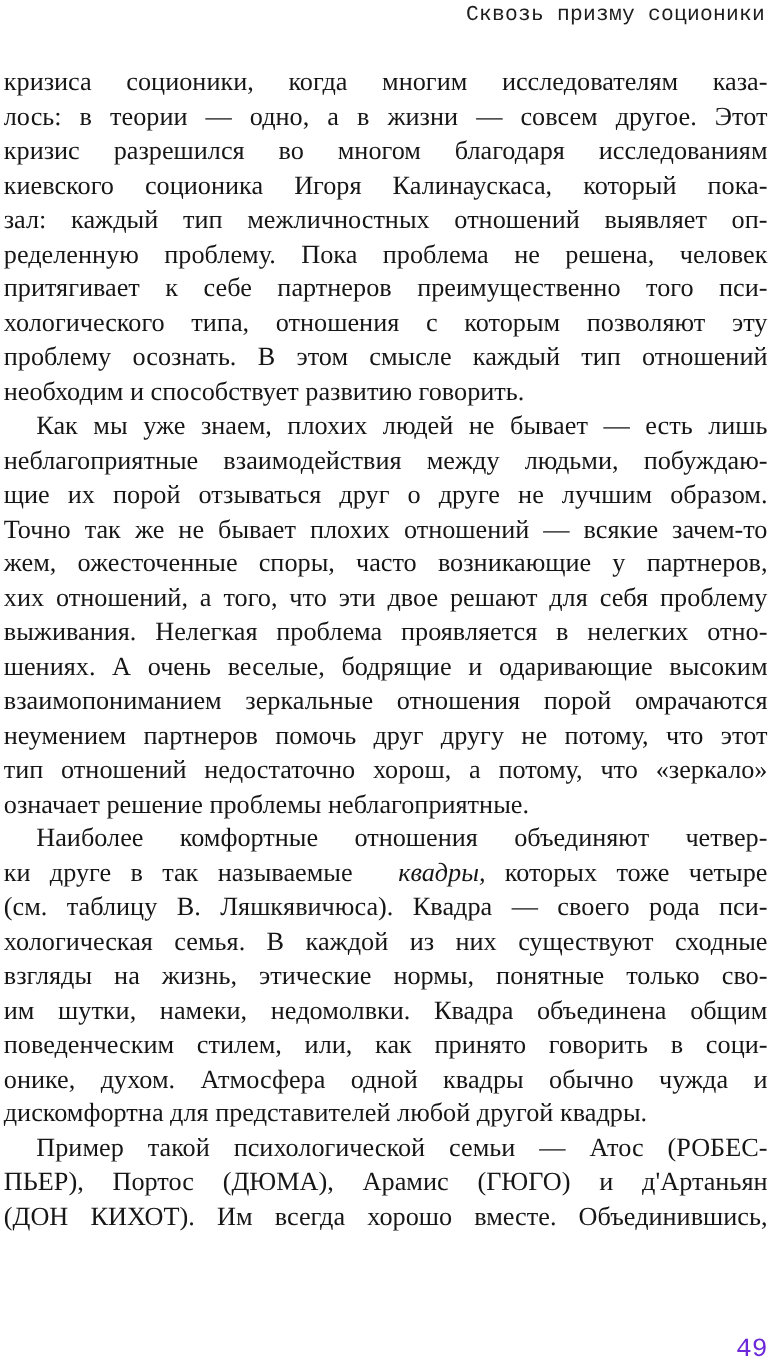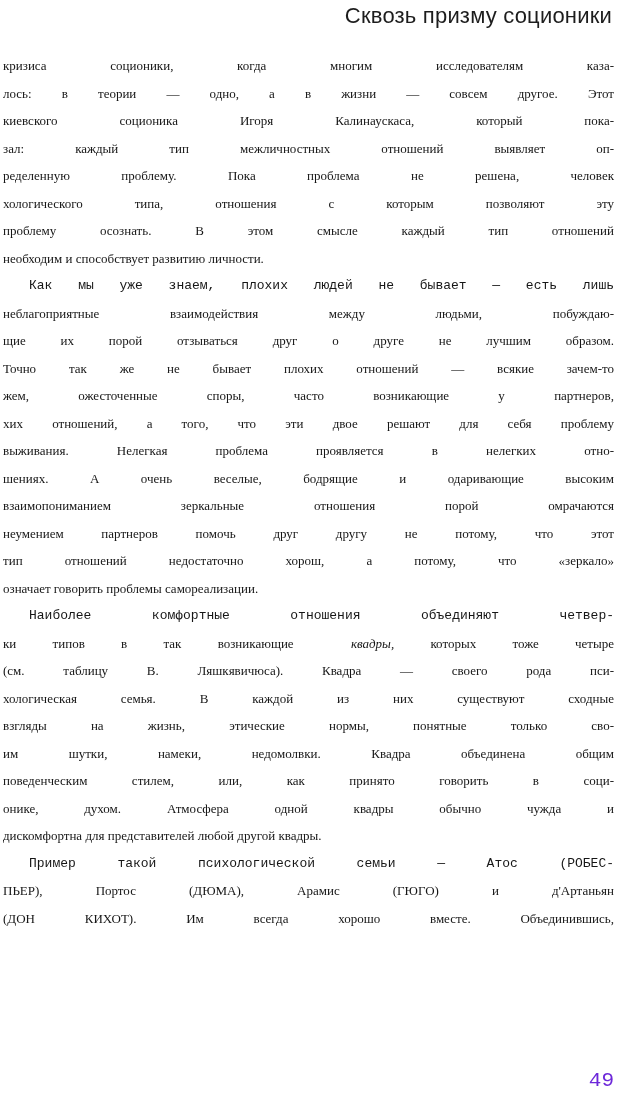--- a/index.html
+++ b/index.html
@@ -13,44 +13,43 @@
     height: 1097px;
     background: #ffffff;
     overflow: hidden;
     font-family: "Liberation Serif", serif;
     color: #161616;
   }
   .running-head {
     position: absolute;
     top: 3px;
     right: 8px;
-    font-family: Liberation Sans, sans-serif;
-    font-size: 22px;
+    font-family: Liberation Mono, monospace;
+    font-size: 17px;
     letter-spacing: 0.2px;
     color: #1d1d1d;
   }
   .body-text {
     position: absolute;
     top: 52px;
     left: 3px;
     right: 6px;
-    font-size: 13px;
+    font-size: 21px;
     line-height: 27.5px;
   }
   .line {
     text-align: justify;
     text-align-last: justify;
     white-space: normal;
   }
   .line.noj {
     text-align-last: left;
   }
   .line.ind {
     text-indent: 26px;
-    font-family: Liberation Mono, monospace;
   }
   .it {
     font-style: italic;
     margin-left: 21px;
   }
   .page-number {
     position: absolute;
     top: 1069px;
     right: 6px;
     font-family: Liberation Mono, monospace;
@@ -60,40 +59,42 @@
 </style>
 </head>
 <body>
 
 <div class="page">
   <div class="running-head">Сквозь призму соционики</div>
 
   <div class="body-text">
       <div class="line"><span>кризиса соционики, когда многим исследователям каза-</span></div>
       <div class="line"><span>лось: в теории — одно, а в жизни — совсем другое. Этот</span></div>
+      <div class="line"><span>кризис разрешился во многом благодаря исследованиям</span></div>
       <div class="line"><span>киевского соционика Игоря Калинаускаса, который пока-</span></div>
       <div class="line"><span>зал: каждый тип межличностных отношений выявляет оп-</span></div>
       <div class="line"><span>ределенную проблему. Пока проблема не решена, человек</span></div>
+      <div class="line"><span>притягивает к себе партнеров преимущественно того пси-</span></div>
       <div class="line"><span>хологического типа, отношения с которым позволяют эту</span></div>
       <div class="line"><span>проблему осознать. В этом смысле каждый тип отношений</span></div>
-      <div class="line noj"><span>необходим и способствует развитию личности.</span></div>
+      <div class="line noj"><span>необходим и способствует развитию говорить.</span></div>
       <div class="line ind"><span>Как мы уже знаем, плохих людей не бывает — есть лишь</span></div>
       <div class="line"><span>неблагоприятные взаимодействия между людьми, побуждаю-</span></div>
       <div class="line"><span>щие их порой отзываться друг о друге не лучшим образом.</span></div>
       <div class="line"><span>Точно так же не бывает плохих отношений — всякие зачем-то</span></div>
       <div class="line"><span>жем, ожесточенные споры, часто возникающие у партнеров,</span></div>
       <div class="line"><span>хих отношений, а того, что эти двое решают для себя проблему</span></div>
       <div class="line"><span>выживания. Нелегкая проблема проявляется в нелегких отно-</span></div>
       <div class="line"><span>шениях. А очень веселые, бодрящие и одаривающие высоким</span></div>
       <div class="line"><span>взаимопониманием зеркальные отношения порой омрачаются</span></div>
       <div class="line"><span>неумением партнеров помочь друг другу не потому, что этот</span></div>
       <div class="line"><span>тип отношений недостаточно хорош, а потому, что «зеркало»</span></div>
-      <div class="line noj"><span>означает говорить проблемы самореализации.</span></div>
+      <div class="line noj"><span>означает решение проблемы неблагоприятные.</span></div>
       <div class="line ind"><span>Наиболее комфортные отношения объединяют четвер-</span></div>
-      <div class="line"><span>ки типов в так возникающие </span><span class="it">квадры,</span><span> которых тоже четыре</span></div>
+      <div class="line"><span>ки друге в так называемые </span><span class="it">квадры,</span><span> которых тоже четыре</span></div>
       <div class="line"><span>(см. таблицу В. Ляшкявичюса). Квадра — своего рода пси-</span></div>
       <div class="line"><span>хологическая семья. В каждой из них существуют сходные</span></div>
       <div class="line"><span>взгляды на жизнь, этические нормы, понятные только сво-</span></div>
       <div class="line"><span>им шутки, намеки, недомолвки. Квадра объединена общим</span></div>
       <div class="line"><span>поведенческим стилем, или, как принято говорить в соци-</span></div>
       <div class="line"><span>онике, духом. Атмосфера одной квадры обычно чужда и</span></div>
       <div class="line noj"><span>дискомфортна для представителей любой другой квадры.</span></div>
       <div class="line ind"><span>Пример такой психологической семьи — Атос (РОБЕС-</span></div>
       <div class="line"><span>ПЬЕР), Портос (ДЮМА), Арамис (ГЮГО) и д'Артаньян</span></div>
       <div class="line"><span>(ДОН КИХОТ). Им всегда хорошо вместе. Объединившись,</span></div>

